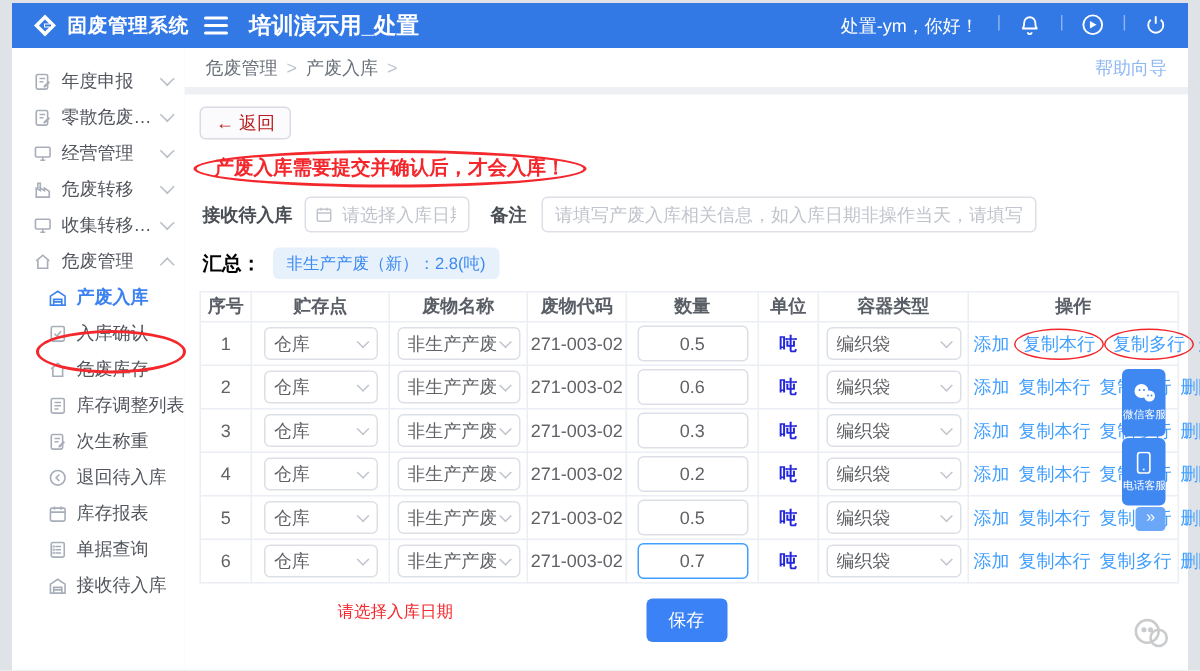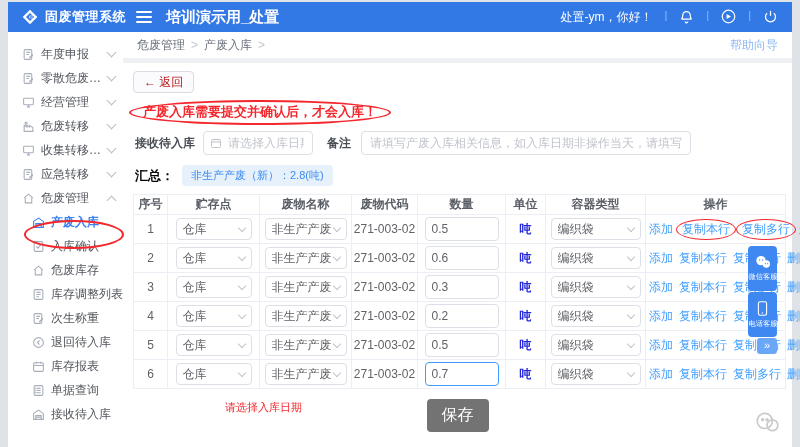--- a/index.html
+++ b/index.html
@@ -68,30 +68,30 @@
   th,td { border:1px solid #ebeef5; font-size:12px; }
   th { height:20px; color:#5a5e66; font-weight:bold; background:#fff; }
   td { height:29px; text-align:center; color:#606266; }
   .sel { height:22px; border:1px solid #dcdfe6; border-radius:4px; margin:0 auto;
     display:flex; align-items:center; padding:0 6px; color:#606266; background:#fff;
     font-size:12px; cursor:pointer; }
   .sel .sv { flex:1; text-align:left; white-space:nowrap; overflow:hidden; }
   .sel .sc { width:6px; height:6px; border-right:1.2px solid #c0c4cc;
     border-bottom:1.2px solid #c0c4cc; transform:rotate(45deg); margin-top:-3px; }
   .qty { width:74px; height:24px; border:1px solid #dcdfe6; border-radius:4px;
-    padding:0 6px; font-size:12px; color:#606266; outline:none; font-family:inherit; }
+    padding:0 6px; font-size:12px; color:#606266; outline:none; font-family:inherit;text-align:center; }
   .qty.focused { border-color:#409eff; }
   .unit { color:#2326d9; font-weight:bold; }
   .acts { white-space:nowrap; }
   .acts a { color:#409eff; text-decoration:none; margin:0 3px; cursor:pointer; }
   .circled { border:1.6px solid #f3272c; border-radius:50%; padding:1px 2px; display:inline-block; }
 
   .save-row { text-align:center; margin-top:10px; }
-  .btn-save { background:#737373; color:#fff; border:none; border-radius:4px;
-    padding:6px 15px; font-size:16px; cursor:pointer; font-family:inherit;text-align:right; }
+  .btn-save { background:#3b82f6; color:#fff; border:none; border-radius:4px;
+    padding:6px 15px; font-size:12px; cursor:pointer; font-family:inherit;text-align:right; }
   .footnote { position:absolute; left:102px; bottom:32px; color:#f3272c; font-size:11px; }
 
   .watermark { position:absolute; right:12px; bottom:12px; display:flex; align-items:center;
     gap:4px; color:#c9cbcd; font-size:21px; font-weight:bold; letter-spacing:1px;
     text-shadow:0 0 1px #dadada; user-select:none; }
 
   
   .float-btn { position:absolute; left:748px; width:29px; height:45px; background:#3f88f2;
     border-radius:4px; color:#fff; display:flex; flex-direction:column; align-items:center;
     justify-content:center; gap:2px; z-index:6; cursor:pointer; }
@@ -186,29 +186,20 @@
           <div class="side-item">
             <svg width="13" height="13" viewBox="0 0 24 24" fill="none" stroke="#a8aeb9" stroke-width="2">
               <rect x="3" y="4" width="18" height="12" rx="1.5"></rect>
               <path d="M9 20h6M12 16v4"></path>
             </svg>
             <span class="lbl">收集转移联单</span>
             <span class="chev"></span>
           </div>
           <div class="side-item">
             <svg width="13" height="13" viewBox="0 0 24 24" fill="none" stroke="#a8aeb9" stroke-width="2">
-              <rect x="4" y="3" width="14" height="18" rx="2"></rect>
-              <path d="M8 8h7M8 12h5"></path>
-              <path d="M13 17l6-6 2 2-6 6h-2z" fill="#a8aeb9" stroke="none"></path>
-            </svg>
-            <span class="lbl">应急转移</span>
-            <span class="chev"></span>
-          </div>
-          <div class="side-item">
-            <svg width="13" height="13" viewBox="0 0 24 24" fill="none" stroke="#a8aeb9" stroke-width="2">
               <path d="M4 11l8-7 8 7"></path>
               <path d="M6 10v10h12V10"></path>
             </svg>
             <span class="lbl">危废管理</span>
             <span class="chev up"></span>
           </div>
           <div class="side-sub active">
             <svg width="13" height="13" viewBox="0 0 24 24" fill="none" stroke="#3c82f0" stroke-width="2">
               <path d="M3 10l9-6 9 6v11H3z"></path>
               <path d="M7 21v-7h10v7M7 17h10"></path>

